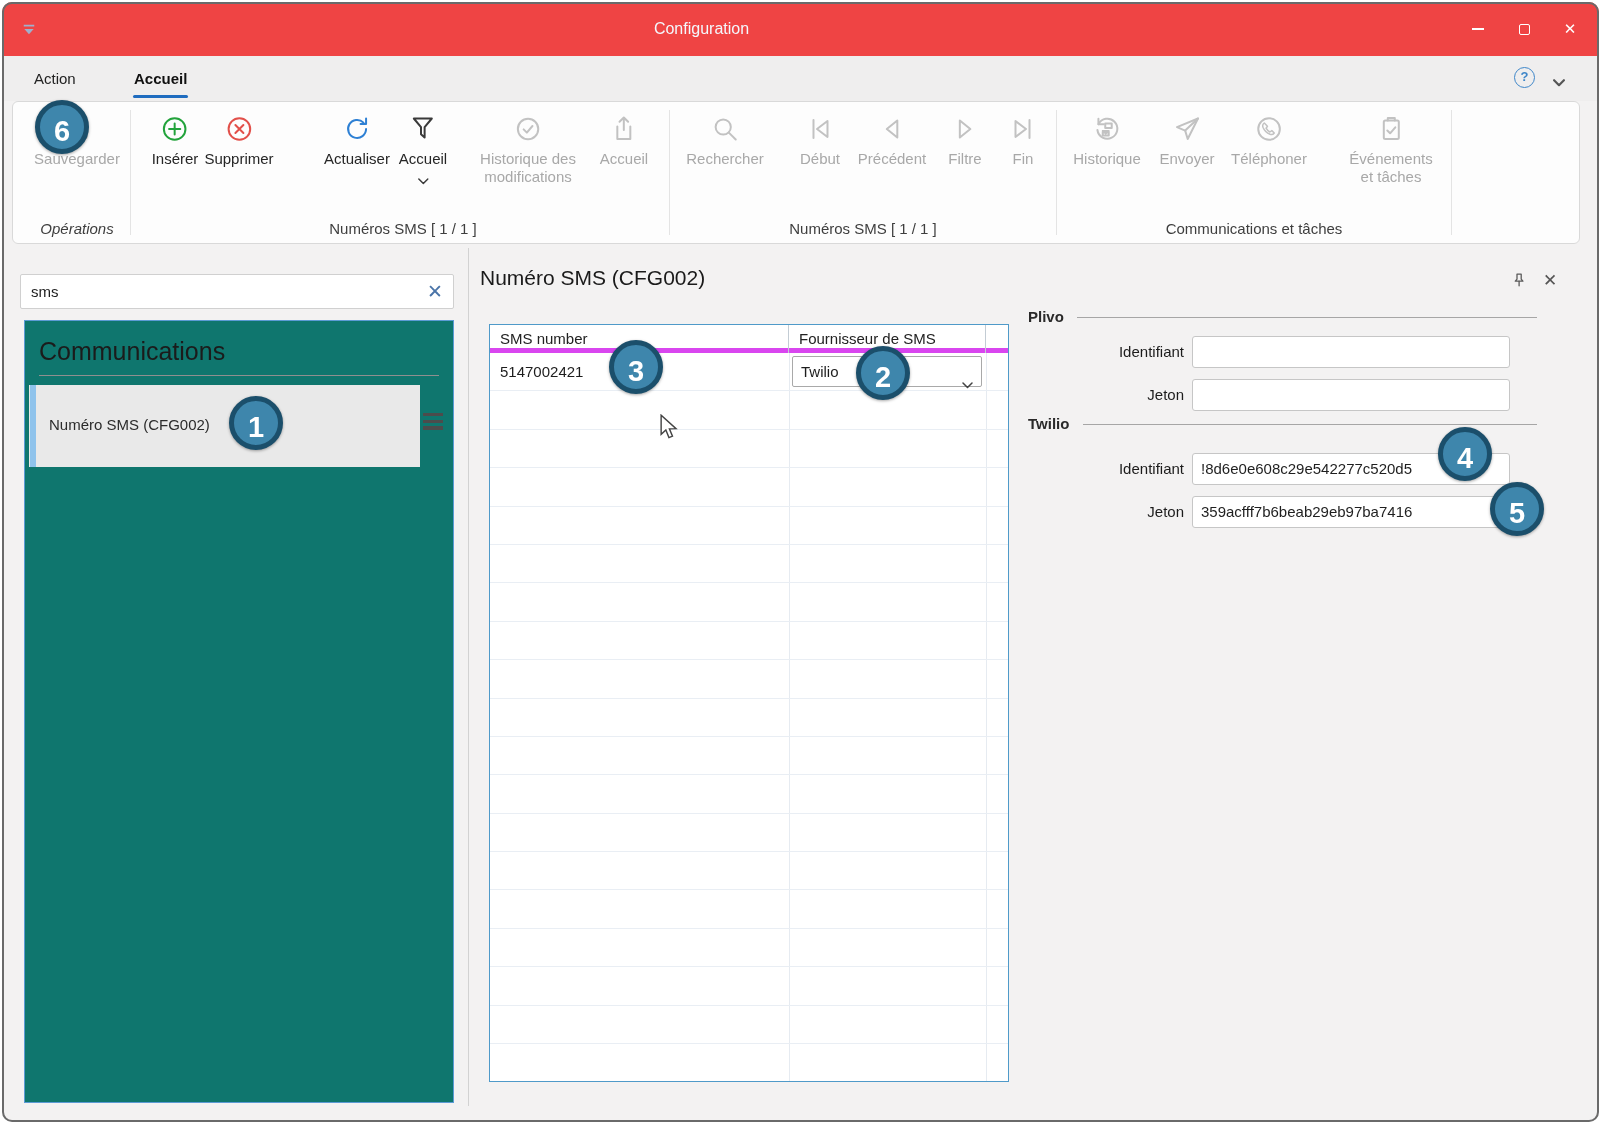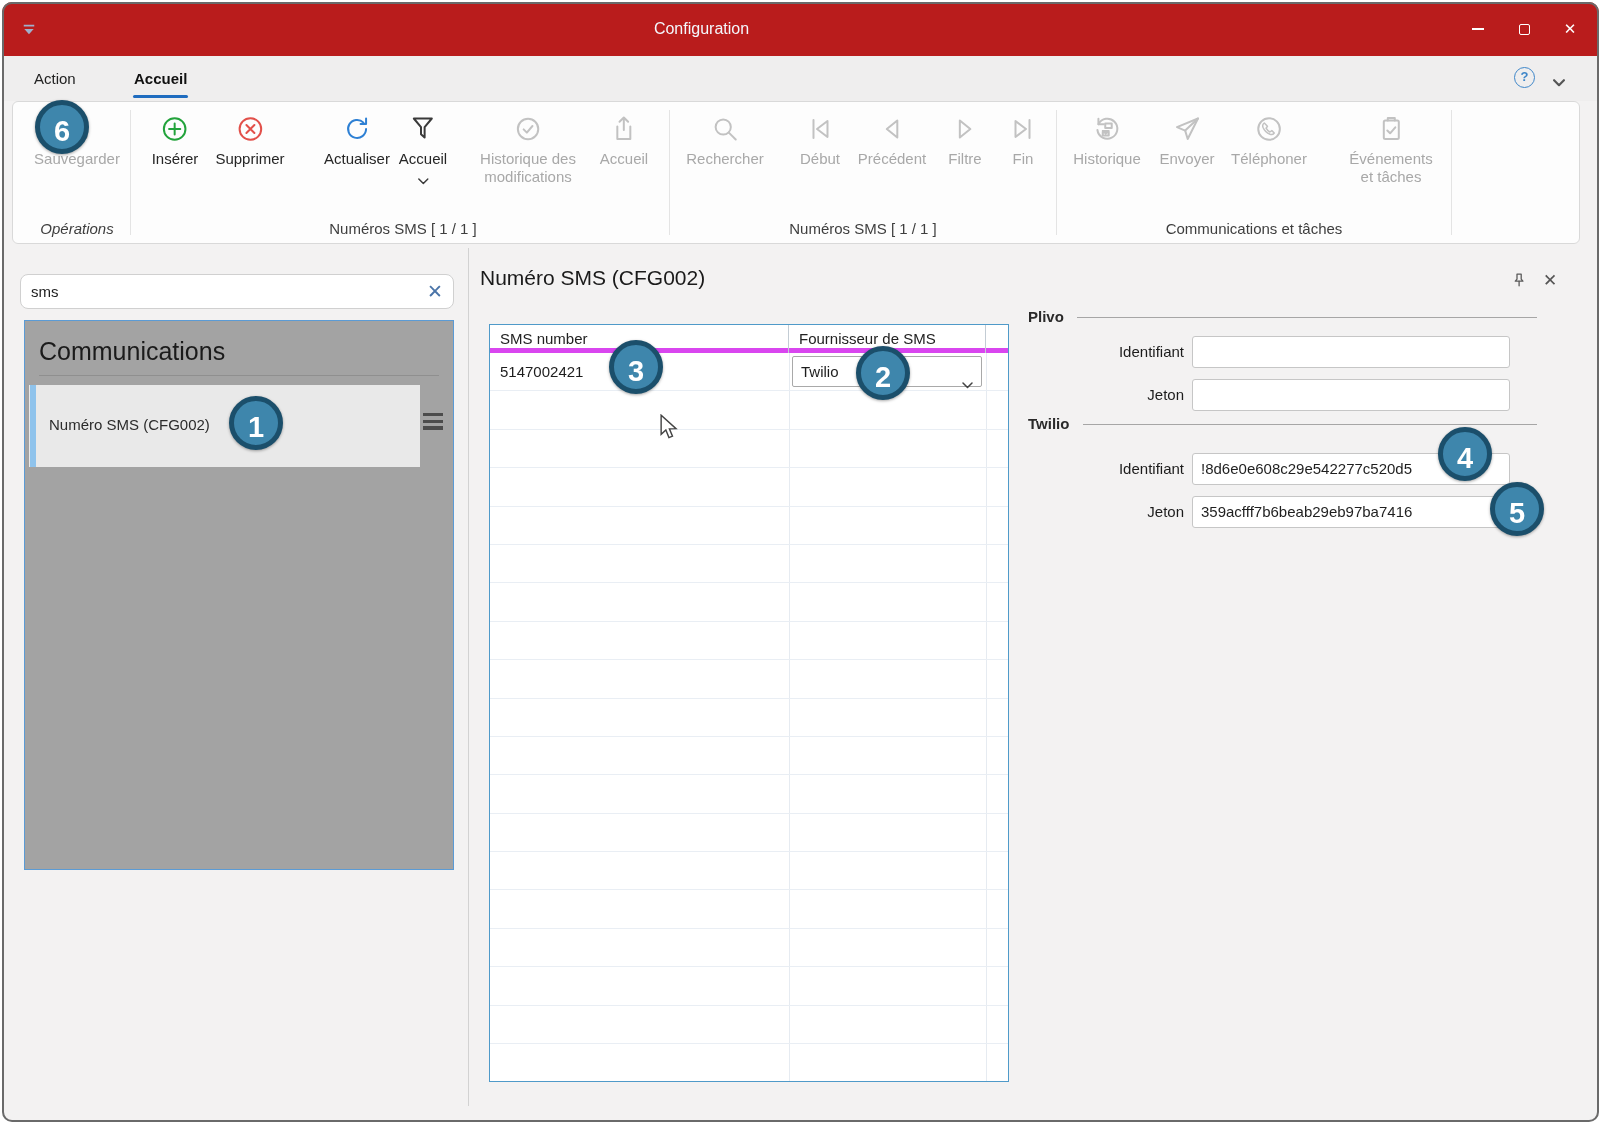--- a/index.html
+++ b/index.html
@@ -4,21 +4,21 @@
 <style>
   * { margin:0; padding:0; box-sizing:border-box; }
   html,body { width:1601px; height:1125px; background:#fff; font-family:"Liberation Sans", sans-serif; }
   .page { position:relative; width:1601px; height:1125px; overflow:hidden; }
   .window { position:absolute; left:2px; top:2px; width:1597px; height:1120px;
             border-radius:10px; overflow:hidden; background:#f3f2f2; }
   .frame { position:absolute; left:2px; top:2px; width:1597px; height:1120px;
            border:2px solid #6a6a6a; border-radius:10px; z-index:60; pointer-events:none; }
 
   
-  .titlebar { position:absolute; left:0; top:0; right:0; height:54px; background:#b91c1c; }
+  .titlebar { position:absolute; left:0; top:0; right:0; height:54px; background:#ef4444; }
   .qat { position:absolute; left:20px; top:20px; width:14px; height:12px; color:#9fb0cc; }
   .title { position:absolute; top:0; height:54px; left:43.8%; transform:translateX(-50%);
            line-height:54px; color:#f4f7fc; font-size:16px; }
   .wincontrols { position:absolute; right:6px; top:0; height:54px; display:flex; }
   .wbtn { width:46px; height:54px; display:flex; align-items:center; justify-content:center; color:#fff; }
   .wbtn .bar { width:12px; height:2px; background:#fff; }
   .wbtn .box { width:11px; height:11px; border:1.5px solid #fff; border-radius:2px; }
   .wbtn.close { font-size:15px; }
 
   
@@ -42,25 +42,25 @@
   .rbtn .drop { display:block; margin:3px auto 0; width:11px; height:7px; color:#3c3c3c; }
   .rgl { position:absolute; bottom:6px; transform:translateX(-50%); font-size:15px; color:#3e3e3e; white-space:nowrap; }
 
   
   .content { position:absolute; left:0; top:242px; right:0; bottom:0; background:#f3f2f2; }
   .splitter { position:absolute; left:466px; top:4px; bottom:16px; width:1px; background:#d2d2d2; }
 
   
   .sidebar { position:absolute; left:0; top:0; width:466px; bottom:0; }
   .searchbox { position:absolute; left:18px; top:30px; width:434px; height:35px; background:#fff;
-               border:1px solid #d0d0d0; border-radius:8px;text-decoration:underline; }
+               border:1px solid #d0d0d0; border-radius:2px;text-decoration:underline; }
   .searchbox input { position:absolute; left:10px; top:0; width:380px; height:33px; border:none; outline:none;
                font-size:15px; color:#1d1d1d; font-family:"Liberation Sans",sans-serif; background:transparent; }
   .search-clear { position:absolute; right:10px; top:6px; font-size:19px; color:#4a74a8; line-height:21px; }
-  .listpanel { position:absolute; left:22px; top:76px; width:430px; height:550px; background:#a3a3a3;
+  .listpanel { position:absolute; left:22px; top:76px; width:430px; height:783px; background:#0f766e;
                border:1px solid #5b9bd5; }
   .lp-title { position:absolute; left:14px; top:16px; font-size:25px; color:#1b1b1b; }
   .lp-rule { position:absolute; left:14px; right:14px; top:54px; height:1px; background:#8f8f8f; }
   .lp-item { position:absolute; left:4px; top:64px; width:391px; height:82px; background:#e9e9e9; }
   .lp-item .accent { position:absolute; left:1px; top:0; bottom:0; width:6px; background:#8fc3ec; }
   .lp-item .lbl { position:absolute; left:20px; top:31px; font-size:15px; color:#2b2b2b; }
   .hamburger { position:absolute; left:398px; top:92px; width:20px; }
   .hamburger span { display:block; width:20px; height:3.4px; background:#4c4c4c; margin-bottom:3.2px; }
 
   
@@ -149,21 +149,21 @@
         <div class="rsep" style="left: 1438px;"></div>
         <div class="rbtn disabled" style="left: 64px;"><span class="ric" style="color:#c2c2c2"><svg class="stroke" width="30" height="30" viewBox="0 0 30 30">
               <rect x="5.5" y="5.5" width="19" height="19" rx="2"></rect>
               <path d="M10.5 5.5v6.5h9V5.5M10 24.5v-7h10v7"></path>
             </svg></span><span class="rlabel">Sauvegarder</span></div>
         <div class="rgl" style="left: 64px; font-style: italic;">Opérations</div>
         <div class="rbtn" style="left: 162px;"><span class="ric" style="color:#23a33c"><svg class="stroke" width="30" height="30" viewBox="0 0 30 30">
               <circle cx="15" cy="15" r="10.8"></circle>
               <path d="M15 9.4v11.2M9.4 15h11.2"></path>
             </svg></span><span class="rlabel">Insérer</span></div>
-        <div class="rbtn" style="left: 237px;"><span class="ric" style="color:#e2504a"><svg class="stroke" width="30" height="30" viewBox="0 0 30 30">
+        <div class="rbtn" style="left: 226px;"><span class="ric" style="color:#e2504a"><svg class="stroke" width="30" height="30" viewBox="0 0 30 30">
               <circle cx="15" cy="15" r="10.8"></circle>
               <path d="M11 11l8 8m0-8l-8 8"></path>
             </svg></span><span class="rlabel">Supprimer</span></div>
         <div class="rbtn" style="left: 344px;"><span class="ric" style="color:#2e80d4"><svg class="stroke" width="30" height="30" viewBox="0 0 30 30">
               <path d="M24 15a9 9 0 1 1-2.6-6.4"></path>
               <path d="M24 4.5V10h-5.5"></path>
             </svg></span><span class="rlabel">Actualiser</span></div>
         <div class="rbtn" style="left: 410px;"><span class="ric" style="color:#3a3a3a"><svg class="stroke" width="30" height="30" viewBox="0 0 30 30">
               <path d="M6 4.5h18l-7.2 8.6v10.4l-3.6-3.2v-7.2L6 4.5z"></path>
             </svg></span><span class="rlabel">Accueil</span><span class="drop"><svg class="stroke" width="11" height="7" viewBox="0 0 11 7" style="stroke-width:1.5">

